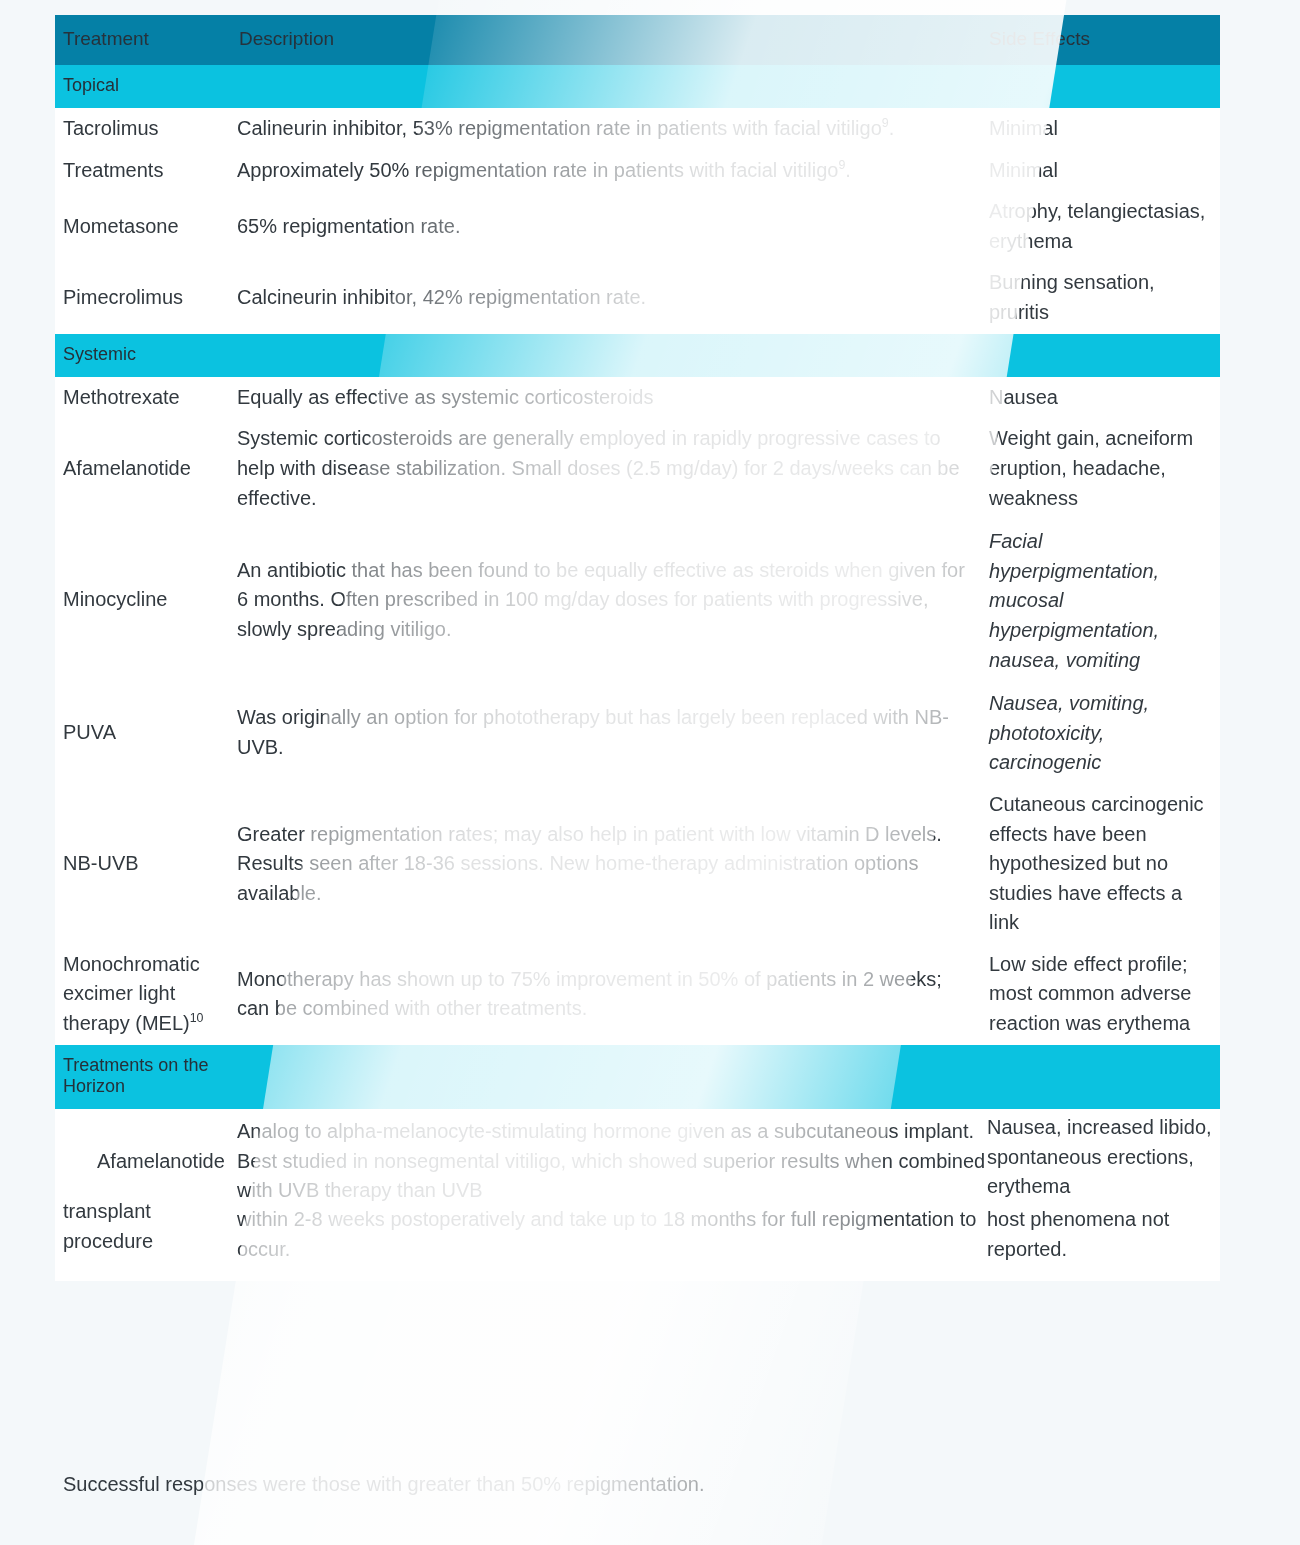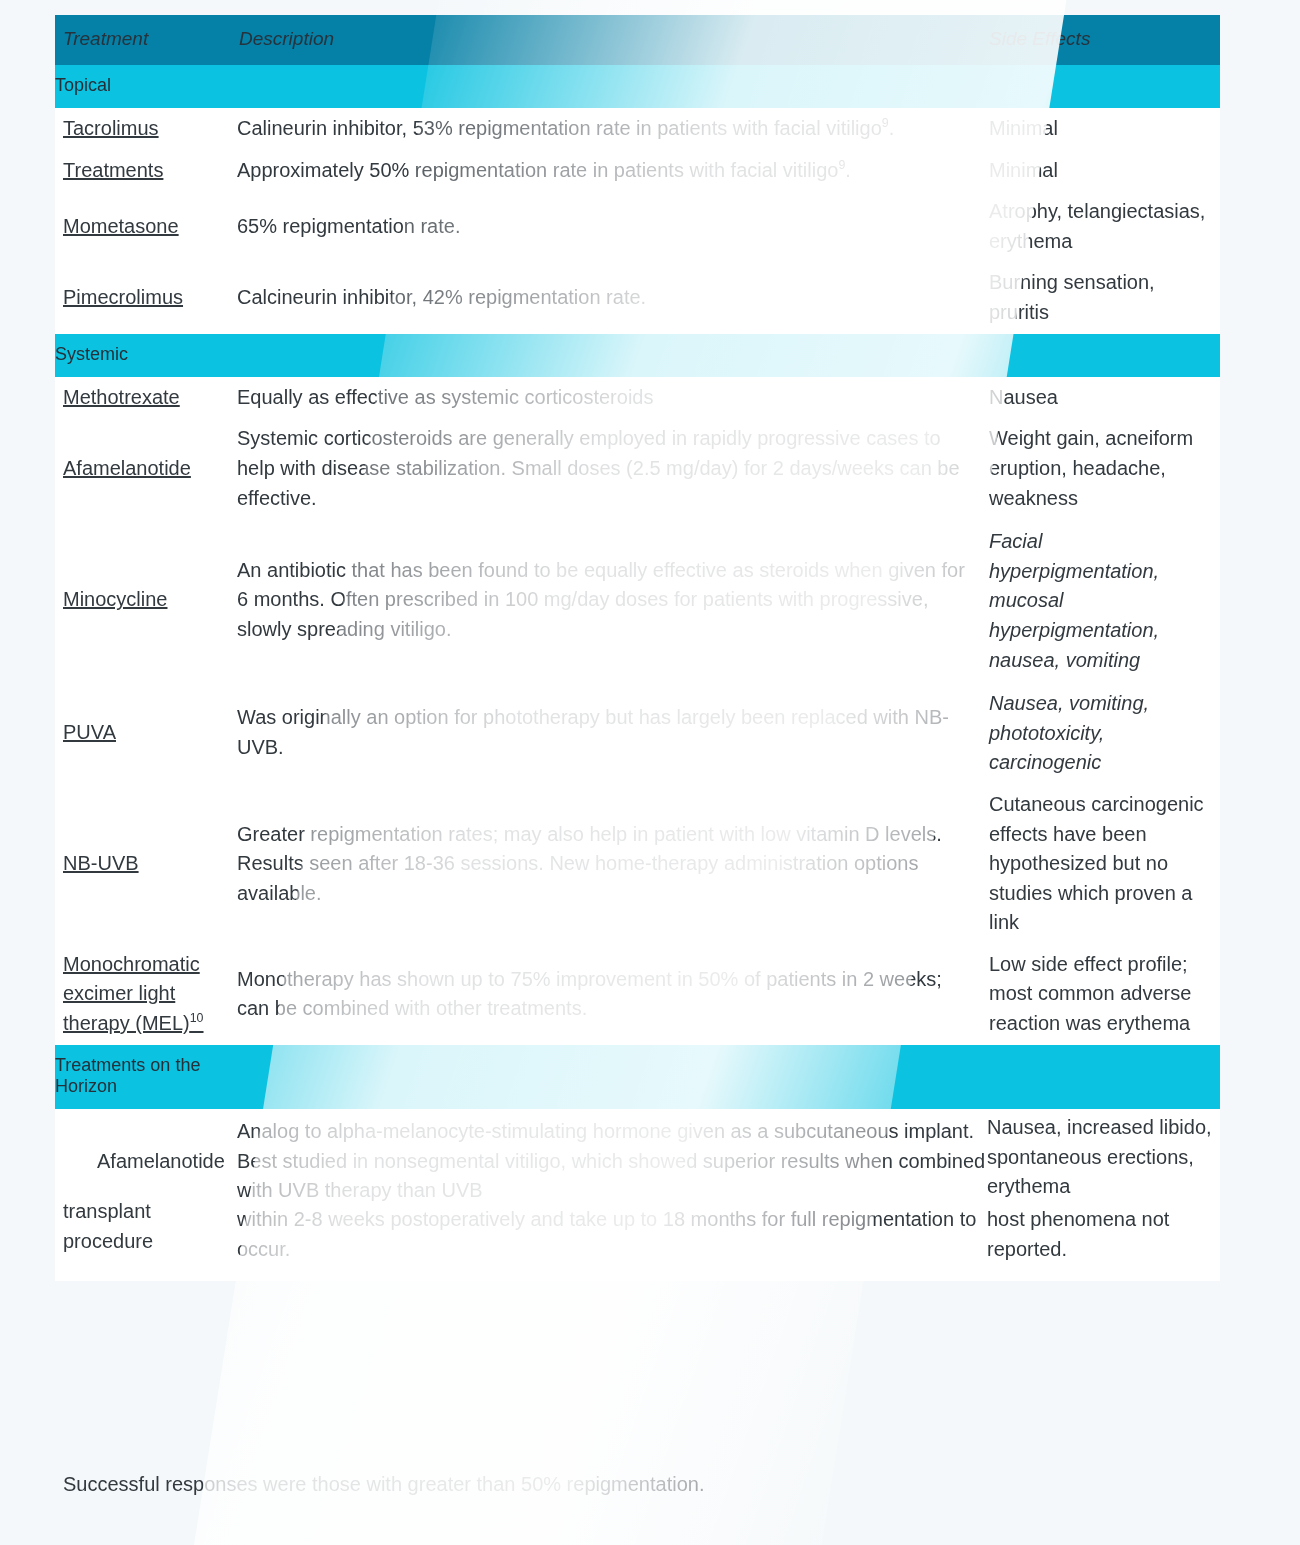--- a/index.html
+++ b/index.html
@@ -50,53 +50,51 @@
   
   thead th {
     background: #0580a6;
     color: #26323c;
     font-size: 19px;
     font-weight: 400;
     text-align: left;
     padding: 12px 6px 14px 6px;
     line-height: 1.25;
     vertical-align: top;
-    font-style: italic;
   }
   thead th.h-treatment { padding-left: 8px; }
   thead th.h-description { padding-left: 6px; }
   thead th.h-side { padding-left: 6px; }
 
   
   tr.section-row td {
     background: #0bc2e0;
     color: #253039;
     font-size: 18px;
     line-height: 1.18;
     font-weight: 400;
-    padding: 10px 8px 12px 0;
+    padding: 10px 8px 12px 8px;
     vertical-align: top;
   }
   tr.section-row td.pad-tall { }
 
   
   tbody td {
     background: #ffffff;
     color: #32393f;
     font-size: 20px;
     line-height: 1.48;
     vertical-align: middle;
     padding: 6px 6px;
   }
 
   td.cell-treatment {
     padding-left: 8px;
     padding-right: 2px;
     white-space: normal;
-    text-decoration: underline;
   }
   td.cell-description {
     padding-left: 4px;
     padding-right: 4px;
     vertical-align: middle;
   }
   td.cell-side {
     padding-left: 6px;
     padding-right: 6px;
     vertical-align: middle;
@@ -219,21 +217,21 @@
 
       <tr class="align-top">
         <td class="cell-treatment">PUVA</td>
         <td class="cell-description">Was originally an option for phototherapy but has largely been replaced with NB-UVB.</td>
         <td class="cell-side">Nausea, vomiting, phototoxicity, carcinogenic</td>
       </tr>
 
       <tr>
         <td class="cell-treatment">NB-UVB</td>
         <td class="cell-description">Greater repigmentation rates; may also help in patient with low vitamin D levels. Results seen after 18-36 sessions. New home-therapy administration options available.</td>
-        <td class="cell-side">Cutaneous carcinogenic effects have been hypothesized but no studies which proven a link</td>
+        <td class="cell-side">Cutaneous carcinogenic effects have been hypothesized but no studies have effects a link</td>
       </tr>
 
       <tr>
         <td class="cell-treatment"><span>Monochromatic excimer light therapy (MEL)</span><sup>10</sup></td>
         <td class="cell-description">Monotherapy has shown up to 75% improvement in 50% of patients in 2 weeks; can be combined with other treatments.</td>
         <td class="cell-side">Low side effect profile; most common adverse reaction was erythema</td>
       </tr>
 
       <tr class="section-row">
         <td class="pad-tall">Treatments on the Horizon</td>

